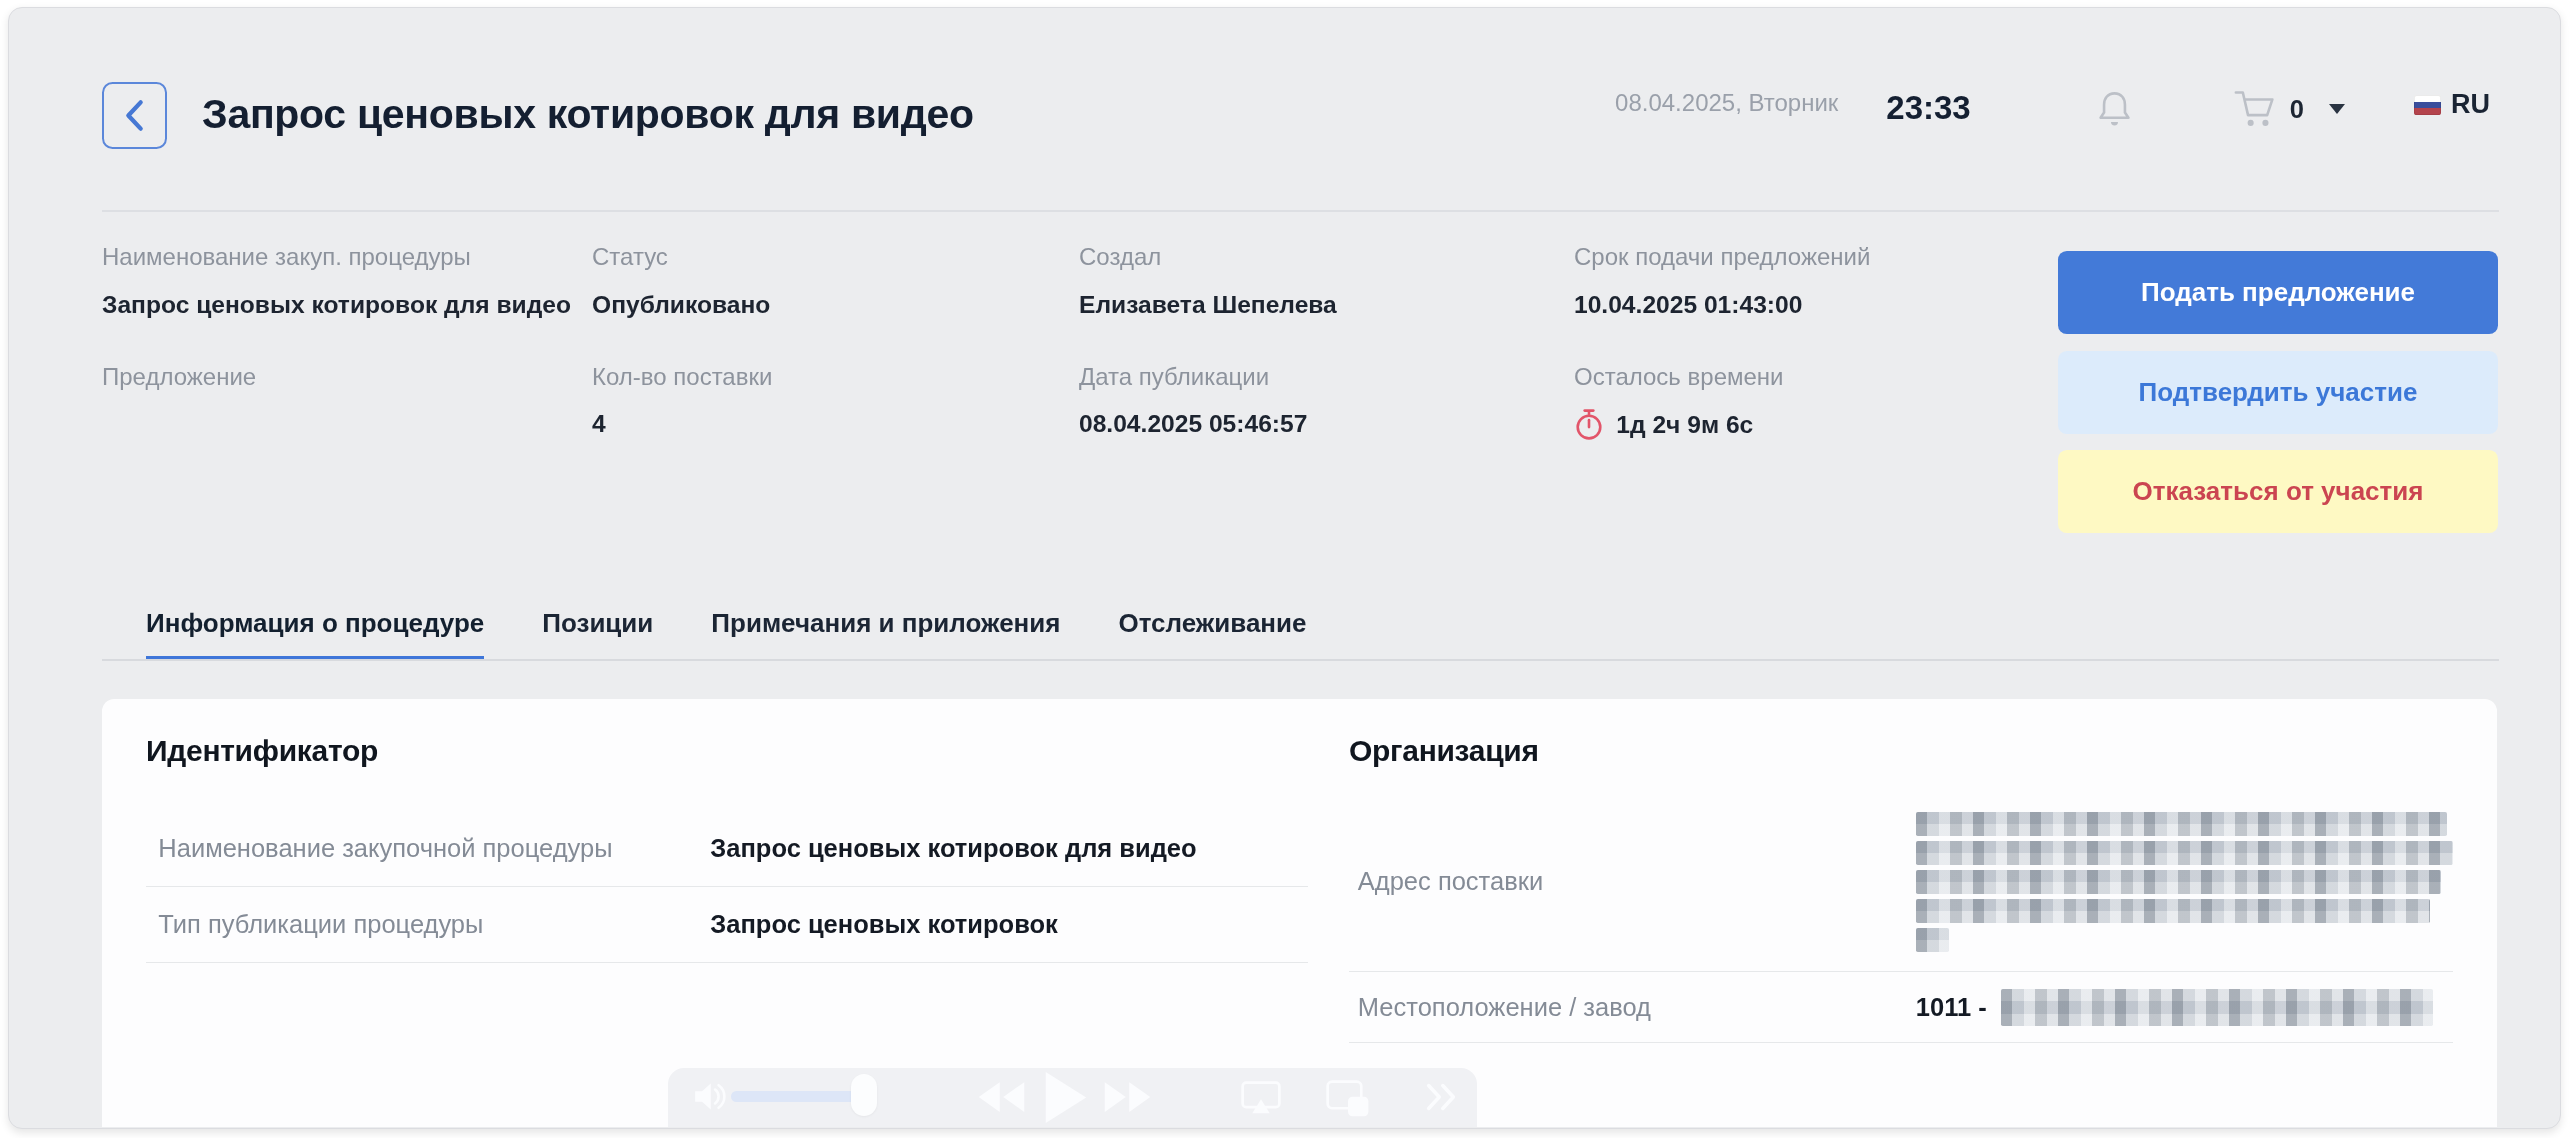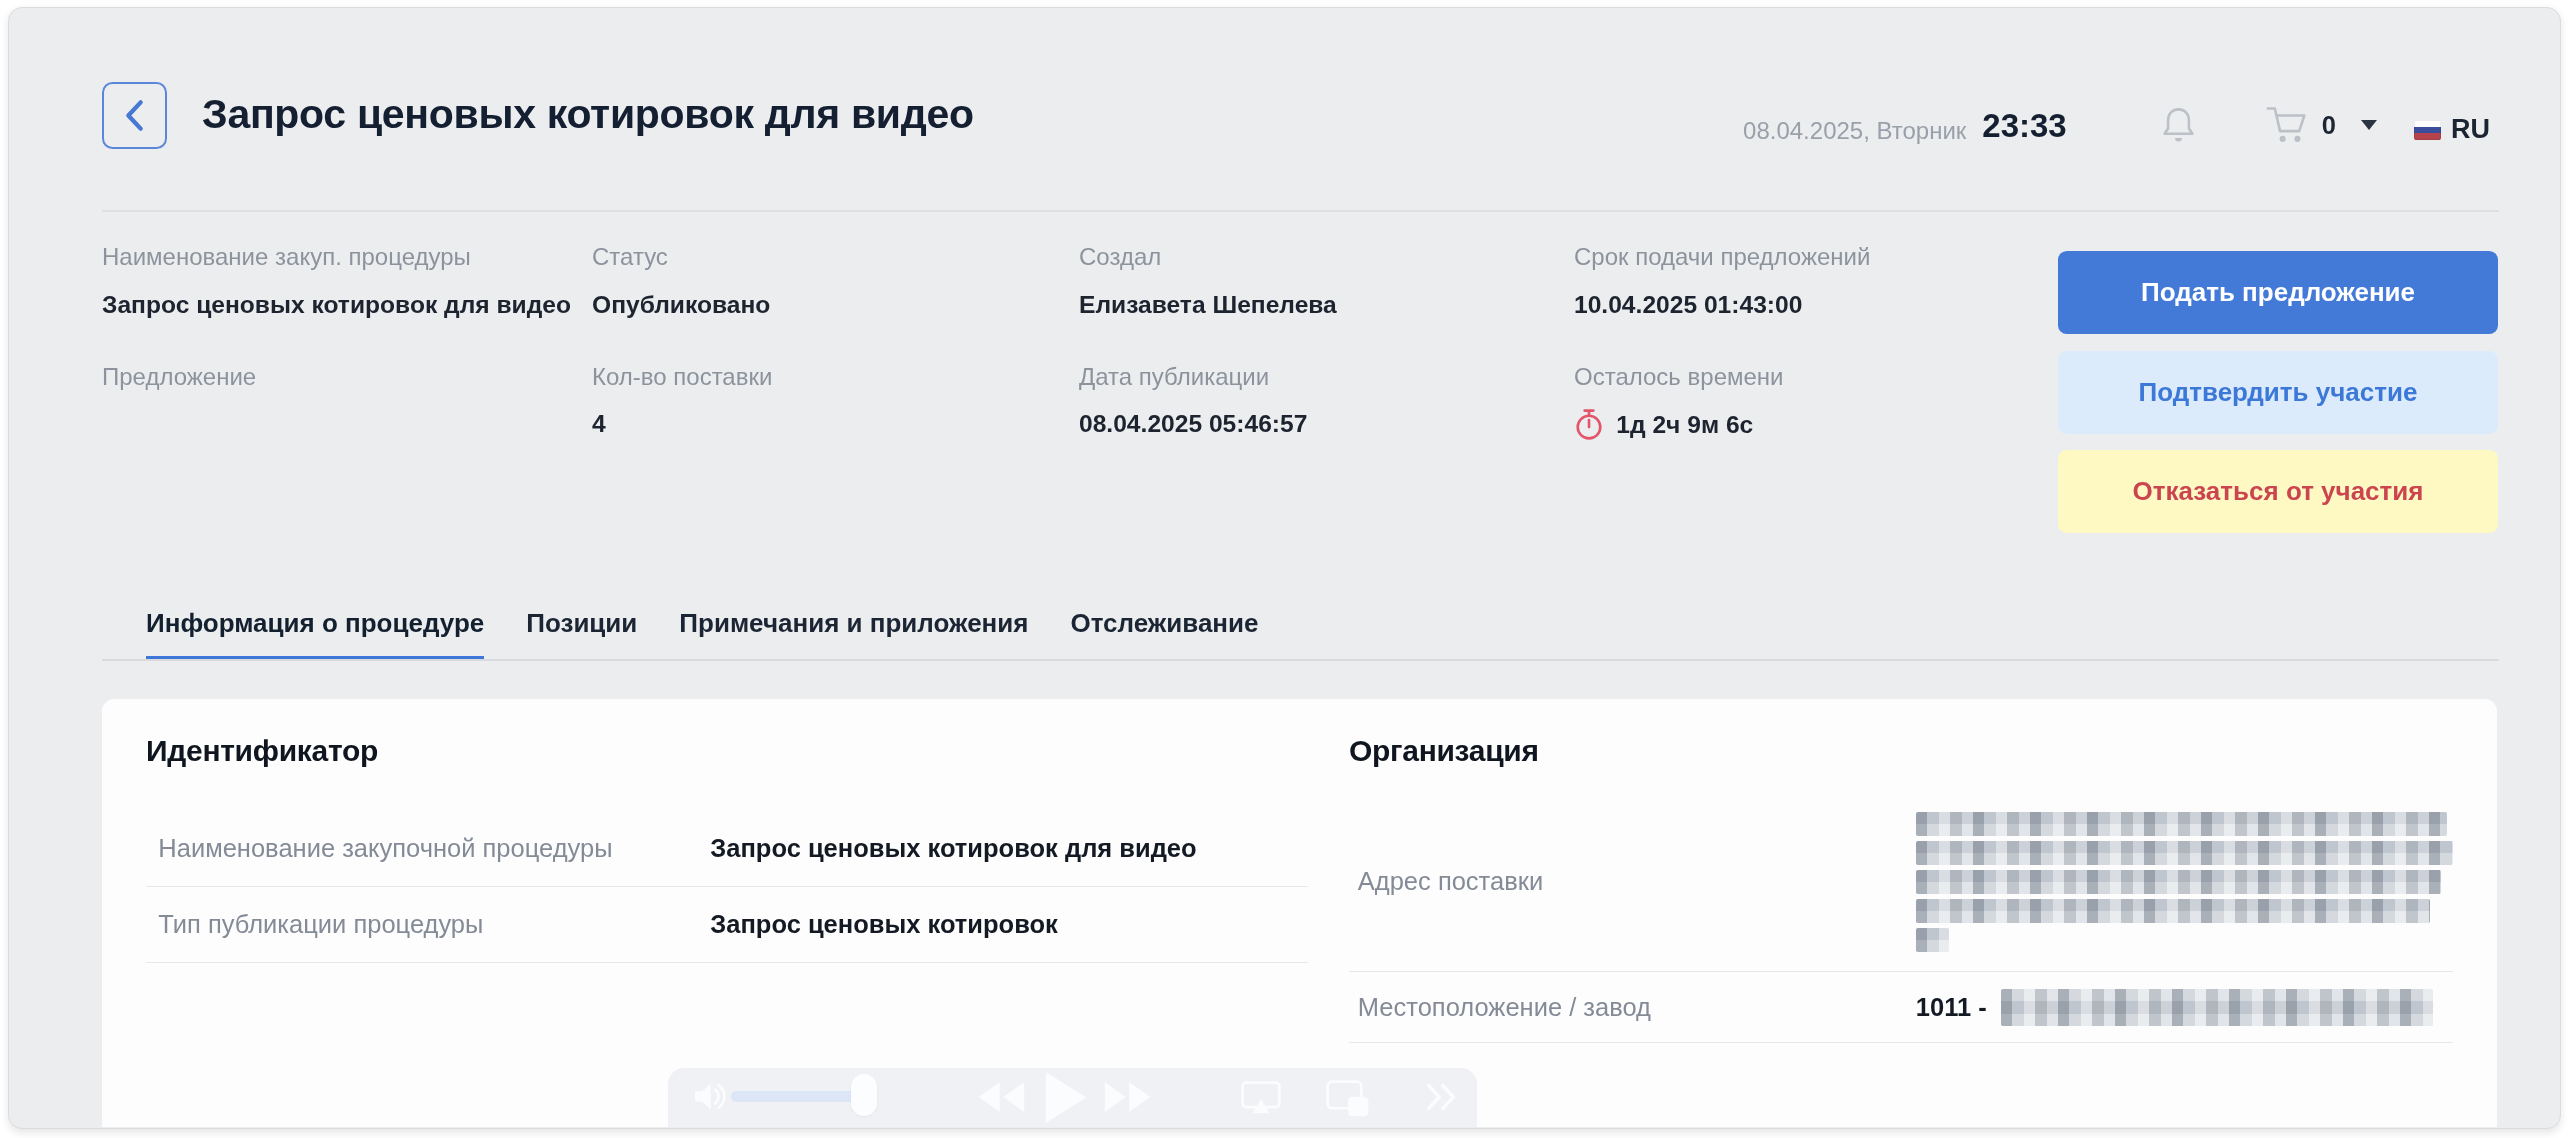--- a/index.html
+++ b/index.html
@@ -17,21 +17,21 @@
   .back-btn{
     position:absolute;left:93px;top:74px;width:65px;height:67px;box-sizing:border-box;
     border:2.6px solid #5b87da;border-radius:10.5px;background:transparent;cursor:pointer;
     display:flex;align-items:center;justify-content:center;padding:0;
   }
   .page-title{
     position:absolute;left:193px;top:83px;font-size:41px;font-weight:700;color:#141f31;
     letter-spacing:-0.3px;white-space:nowrap;
   }
   .top-right{
-    position:absolute;right:70px;top:81px;height:56px;display:flex;align-items:flex-end;
+    position:absolute;right:70px;top:81px;height:56px;display:flex;align-items:flex-start;gap:32px;
   }
   .hdr-date{font-size:24px;color:#9aa0aa;margin-right:16px;white-space:nowrap;}
   .hdr-time{font-size:33px;font-weight:700;color:#141f31;margin-right:94px;}
   .bell{margin-right:70px;display:flex;align-items:center;}
   .cart-group{display:flex;align-items:center;cursor:pointer;}
   .cart-count{font-size:25.5px;font-weight:600;color:#1d2633;margin-left:14px;}
   .caret-down{
     width:0;height:0;margin-left:24.6px;
     border-left:8.8px solid transparent;border-right:8.8px solid transparent;
     border-top:10.5px solid #2a3442;
@@ -55,21 +55,21 @@
     position:absolute;left:2049px;top:243px;width:440px;display:flex;flex-direction:column;gap:16.7px;
   }
   .btn{
     height:83px;border:none;border-radius:8.8px;font-family:inherit;
     font-size:26px;font-weight:700;display:flex;align-items:center;justify-content:center;cursor:pointer;
   }
   .btn-primary{background:#437ad8;color:#ffffff;}
   .btn-secondary{background:#dcebfb;color:#3c78d8;}
   .btn-danger{background:#fef9c3;color:#cb4551;}
   
-  .tabs{position:absolute;left:137px;top:599px;display:flex;gap:42px;}
+  .tabs{position:absolute;left:137px;top:599px;display:flex;gap:58px;}
   .tab{
     font-size:26px;font-weight:600;color:#1b2534;line-height:33px;padding-bottom:16px;
     border-bottom:5.3px solid transparent;cursor:pointer;white-space:nowrap;
   }
   .tab.active{font-weight:700;color:#13202f;border-bottom-color:#3f76d9;}
   .tabs-baseline{position:absolute;left:93px;top:651px;width:2397px;height:1.8px;background:#d8dade;}
   
   .content-panel{
     position:absolute;left:93px;top:691px;width:2395px;height:428px;
     background:#fdfdfe;border-radius:12.3px 12.3px 0 0;overflow:hidden;

